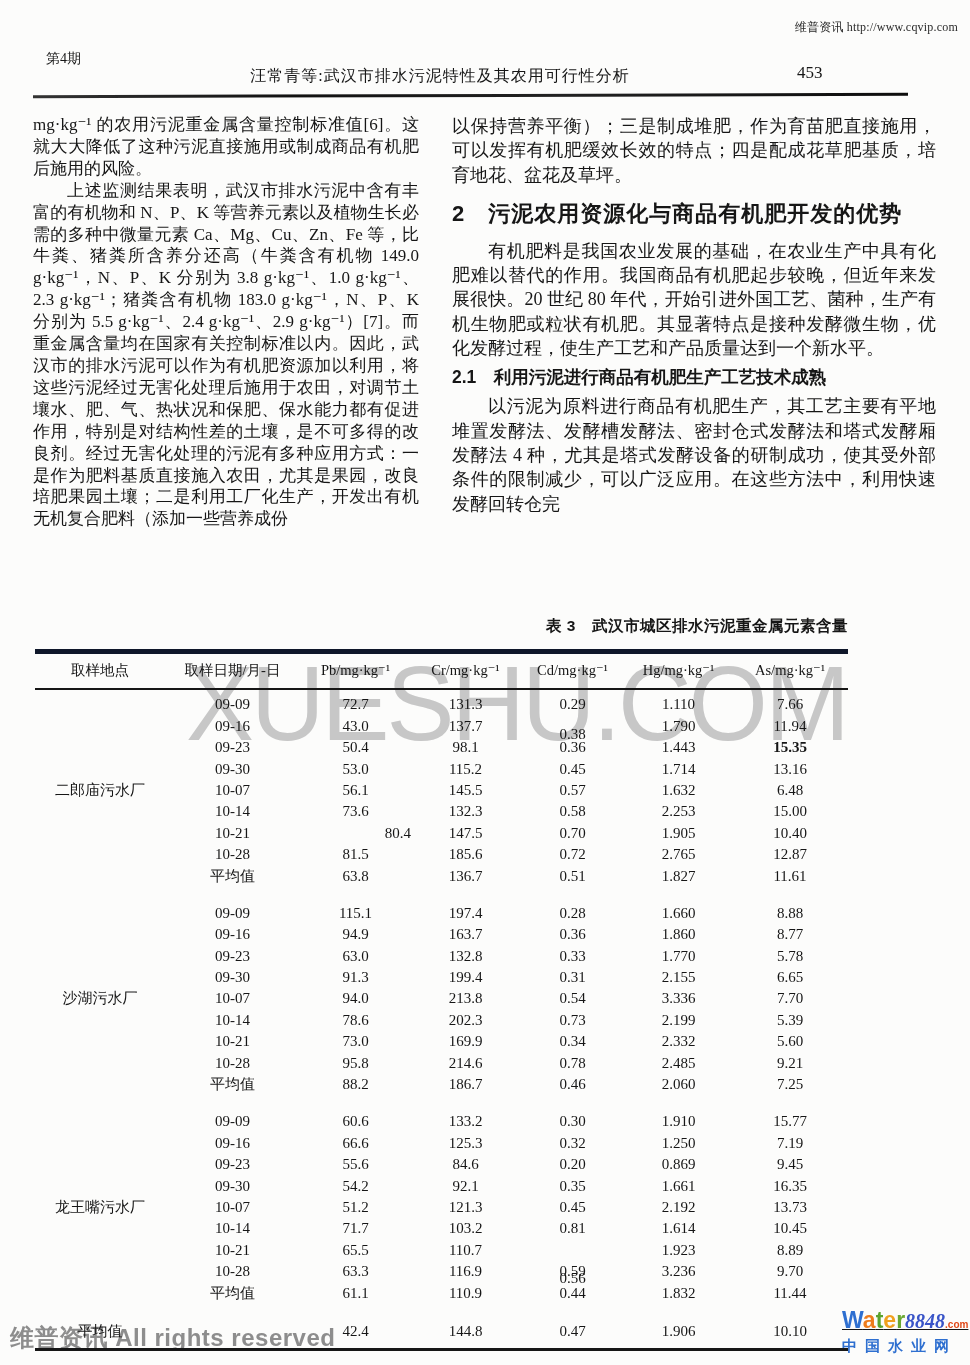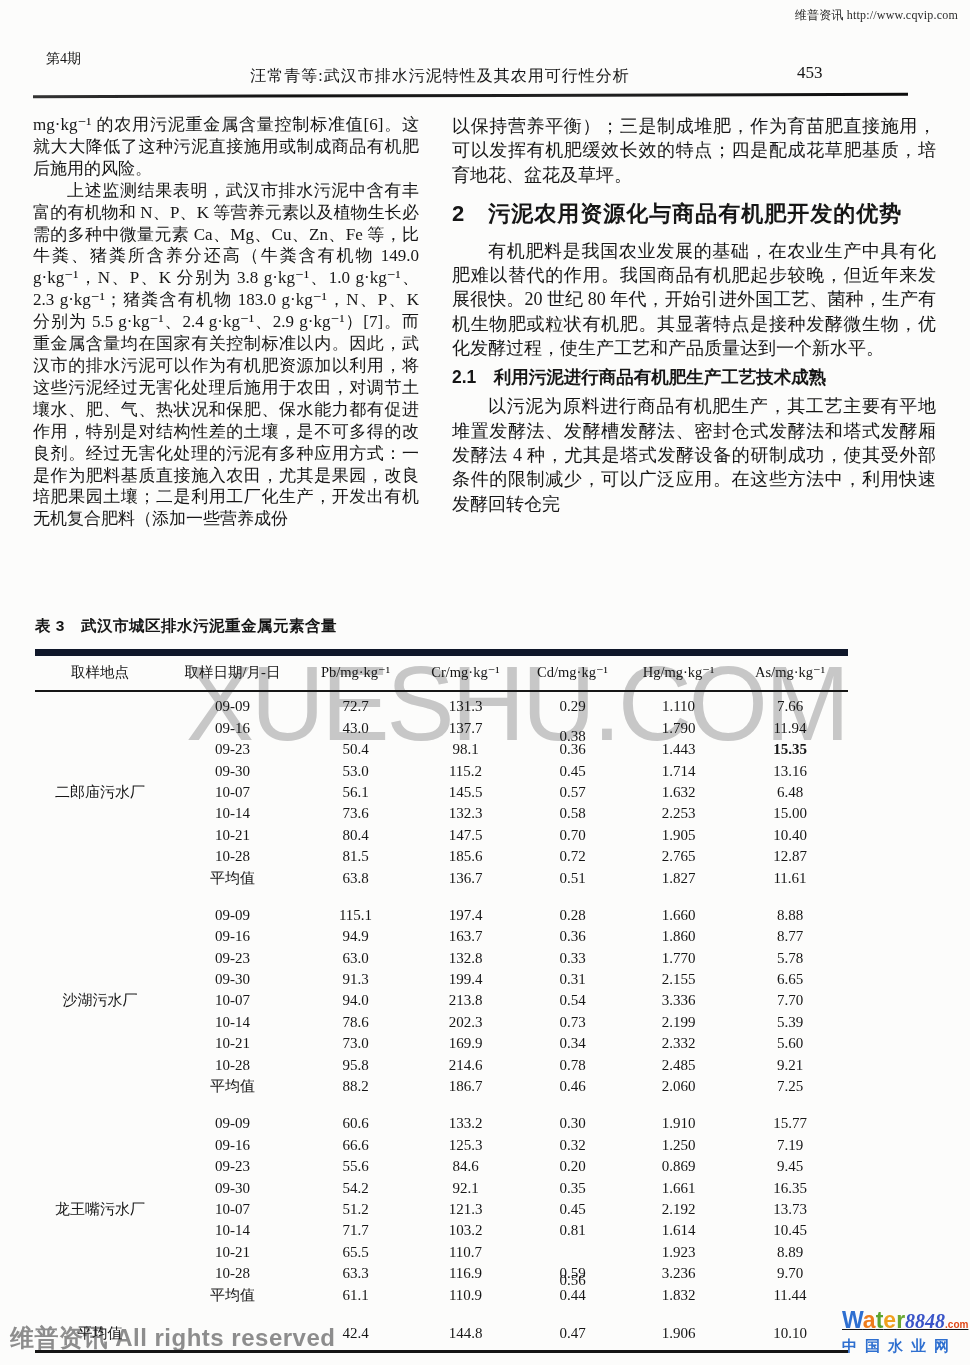--- a/index.html
+++ b/index.html
@@ -7,21 +7,21 @@
     position:relative;
     width:970px;height:1365px;
     margin:0 auto;
     background:#fcfcfb;
     overflow:hidden;
     font-family:"Liberation Serif","DejaVu Serif",serif;
     color:#161616;
   }
   
   .cqvip{
-    position:absolute;top:7px;right:12px;
+    position:absolute;top:19px;right:12px;
     font-size:12px;color:#2a2a2a;letter-spacing:0.2px;
   }
   
   .hdr-issue{position:absolute;top:50px;left:46px;font-size:14px;}
   .hdr-title{position:absolute;top:66px;left:100px;width:680px;text-align:center;font-size:16px;letter-spacing:1px;}
   .hdr-page{position:absolute;top:63px;left:797px;font-size:17px;}
   .hdr-rule{position:absolute;top:94px;left:33px;width:875px;height:3px;background:linear-gradient(90deg,#333 0%,#111 30%,#222 60%,#0d0d0d 100%);transform:rotate(-0.15deg);}
   
   .col{position:absolute;text-align:justify;}
   .col p{margin:0;}
@@ -43,24 +43,24 @@
   .xueshu{
     position:absolute;left:186px;top:642px;z-index:1;
     font-family:"Liberation Sans","DejaVu Sans",sans-serif;
     font-size:100px;font-weight:400;color:#c7c7c7;
     letter-spacing:-3px;transform:scale(1.02,1.06);transform-origin:left top;
     white-space:nowrap;
   }
   
   .tablewrap{position:absolute;left:35px;top:616px;width:813px;z-index:2;}
   .tcaption{
-    text-align:left;font-family:"Liberation Sans","DejaVu Sans",sans-serif;
+    text-align:right;font-family:"Liberation Sans","DejaVu Sans",sans-serif;
     font-weight:bold;font-size:15.5px;margin-bottom:12px;letter-spacing:0.5px;
   }
-  .tbl{border-top:7px solid #0f172a;border-bottom:3px solid #161616;}
+  .tbl{border-top:5px solid #0f172a;border-bottom:3px solid #161616;}
   .trow,.tgroup{display:grid;grid-template-columns:130px 135px 111px 109px 105px 107px 116px;}
   .thead{border-bottom:2px solid #161616;padding:6px 0 7px 0;}
   .thead .tcell{font-size:14.5px;}
   .tgroup{grid-auto-rows:21.4px;padding:4px 0 3px 0;}
   .tgroup.gap{margin-top:9px;}
   .tcell{text-align:center;font-size:15px;line-height:21.4px;white-space:nowrap;}
   .loc{grid-column:1;align-self:center;}
   .overall{margin-top:12px;padding:2px 0 6px 0;}
   
   .foot-copy{
@@ -146,21 +146,21 @@
           <div class="tcell" style="grid-area: 5 / 5;">0.57</div>
           <div class="tcell" style="grid-area: 5 / 6;">1.632</div>
           <div class="tcell" style="grid-area: 5 / 7;">6.48</div>
           <div class="tcell" style="grid-area: 6 / 2;">10-14</div>
           <div class="tcell" style="grid-area: 6 / 3;">73.6</div>
           <div class="tcell" style="grid-area: 6 / 4;">132.3</div>
           <div class="tcell" style="grid-area: 6 / 5;">0.58</div>
           <div class="tcell" style="grid-area: 6 / 6;">2.253</div>
           <div class="tcell" style="grid-area: 6 / 7;">15.00</div>
           <div class="tcell" style="grid-area: 7 / 2;">10-21</div>
-          <div class="tcell" style="grid-area: 7 / 3;">80.4</div>
+          <div class="tcell" style="grid-area: 7 / 3; text-align: right;">80.4</div>
           <div class="tcell" style="grid-area: 7 / 4;">147.5</div>
           <div class="tcell" style="grid-area: 7 / 5;">0.70</div>
           <div class="tcell" style="grid-area: 7 / 6;">1.905</div>
           <div class="tcell" style="grid-area: 7 / 7;">10.40</div>
           <div class="tcell" style="grid-area: 8 / 2;">10-28</div>
           <div class="tcell" style="grid-area: 8 / 3;">81.5</div>
           <div class="tcell" style="grid-area: 8 / 4;">185.6</div>
           <div class="tcell" style="grid-area: 8 / 5;">0.72</div>
           <div class="tcell" style="grid-area: 8 / 6;">2.765</div>
           <div class="tcell" style="grid-area: 8 / 7;">12.87</div>

